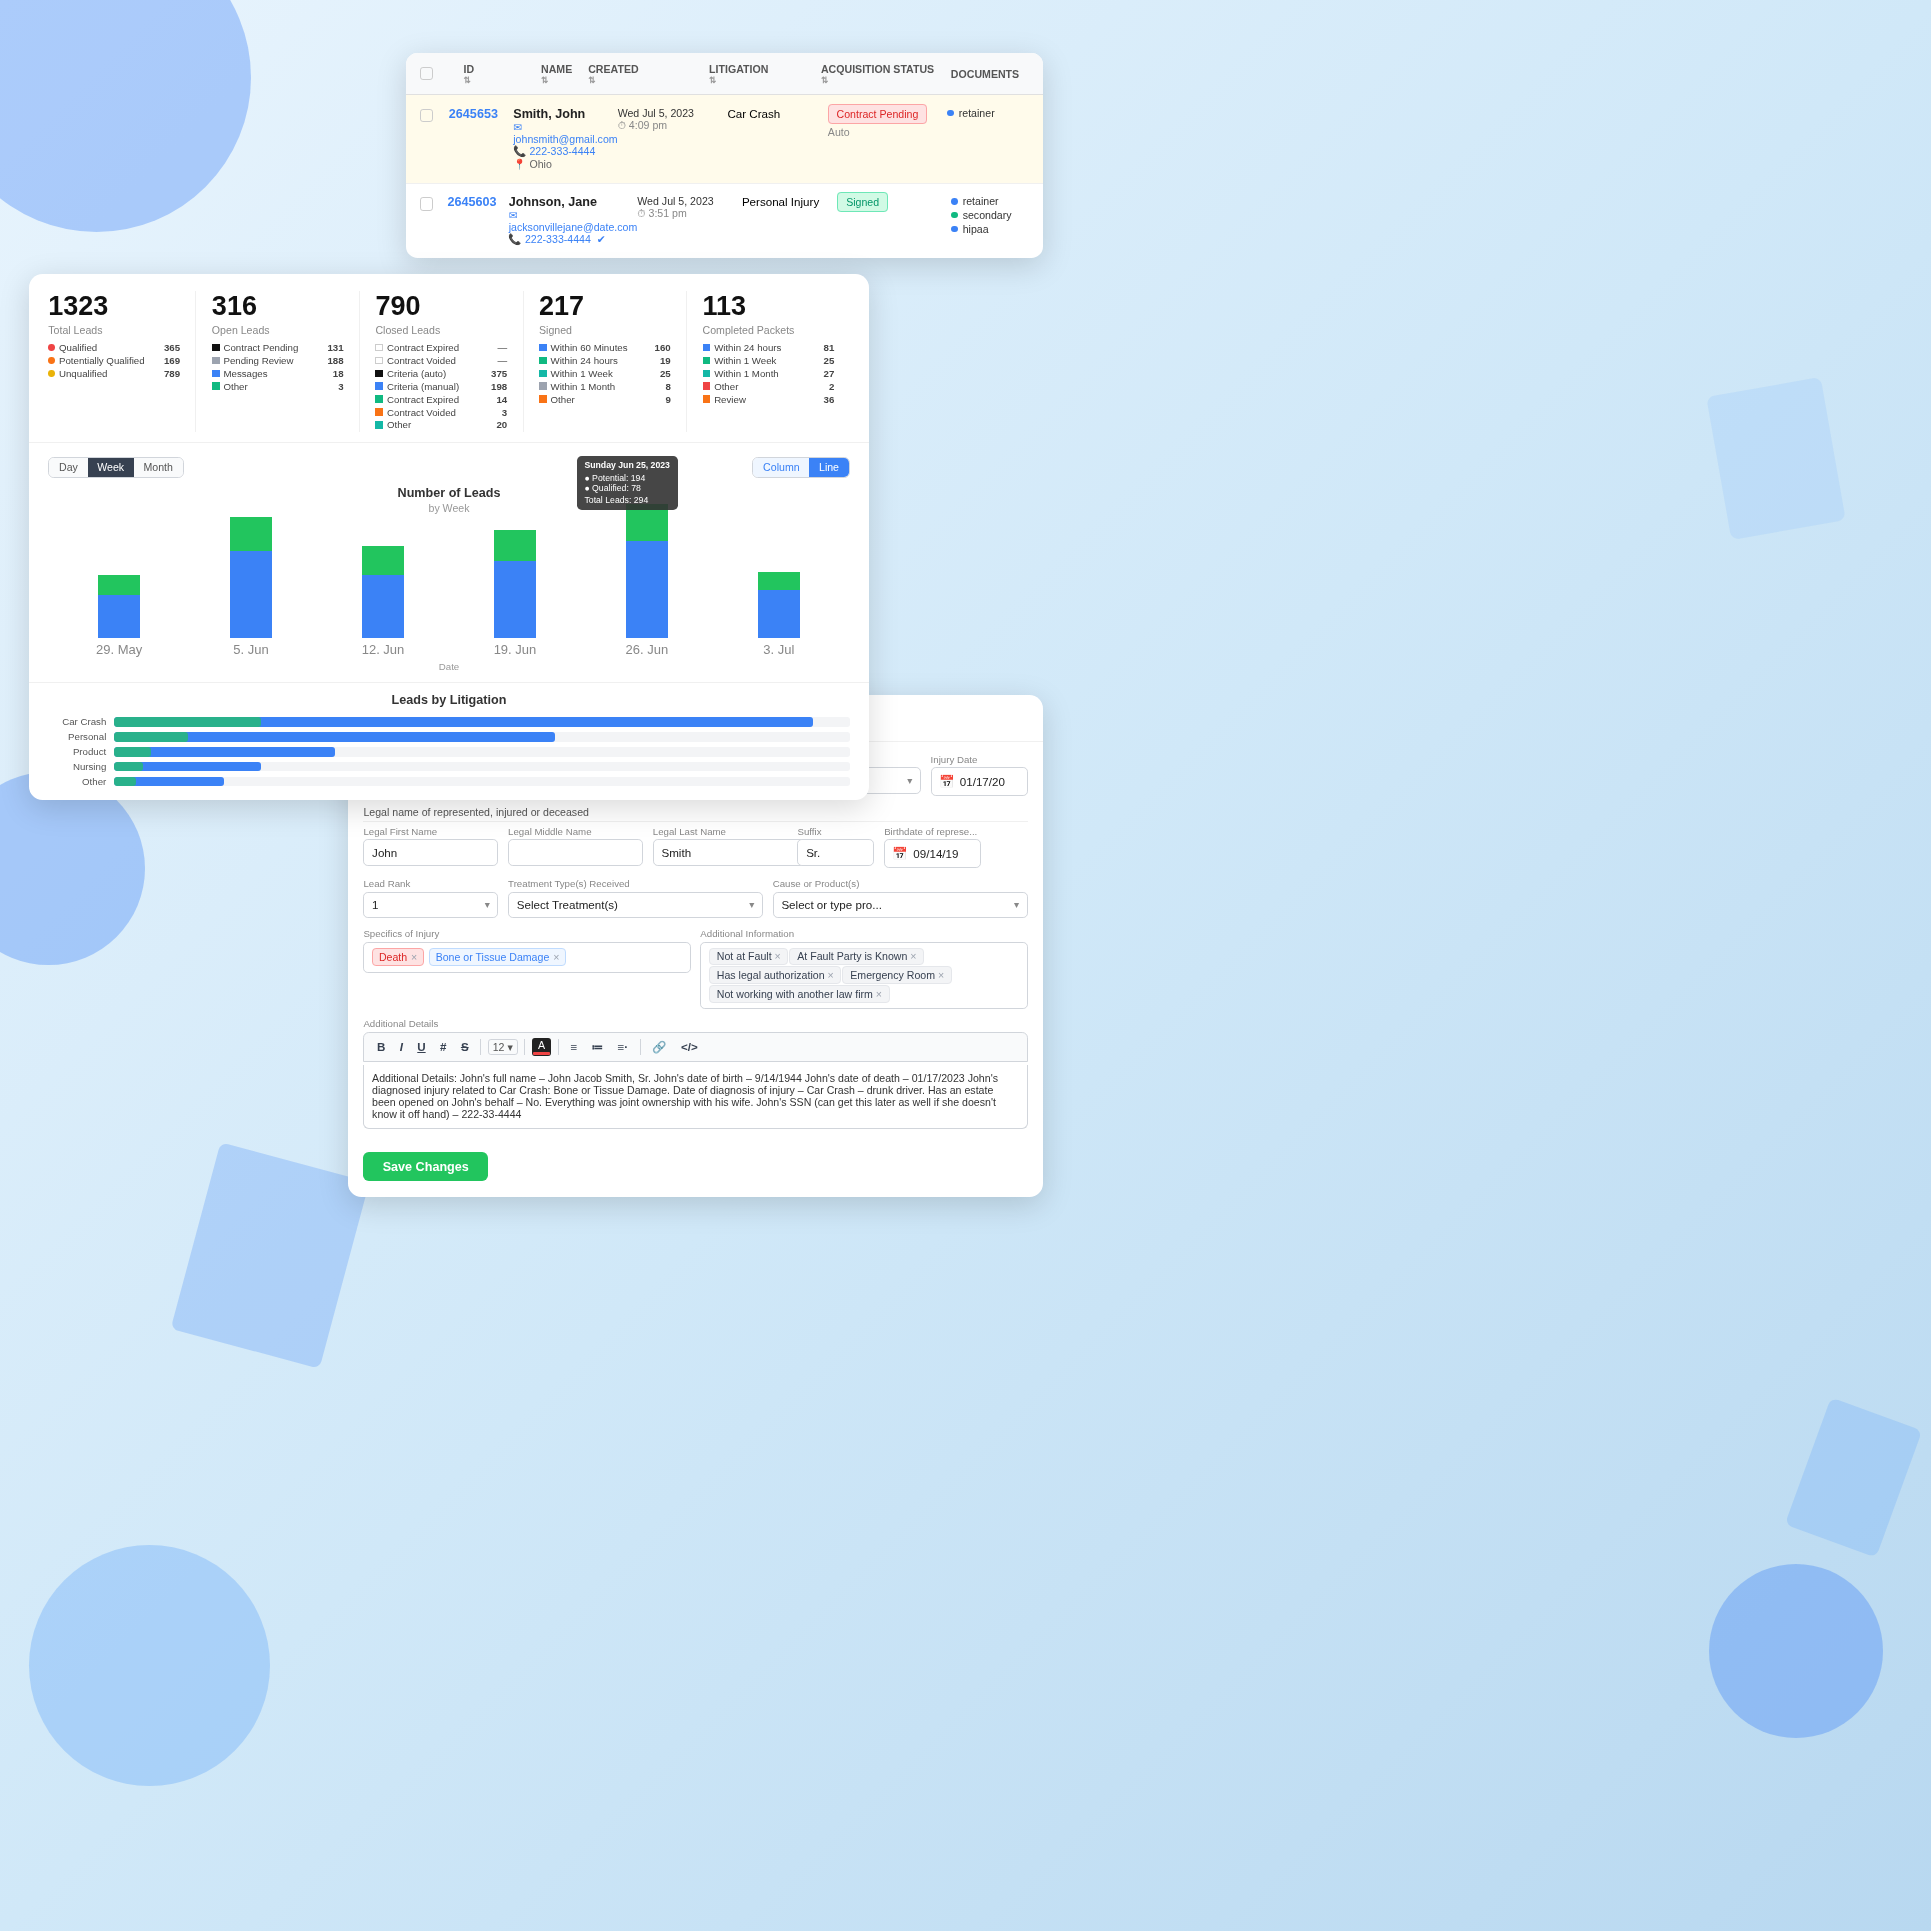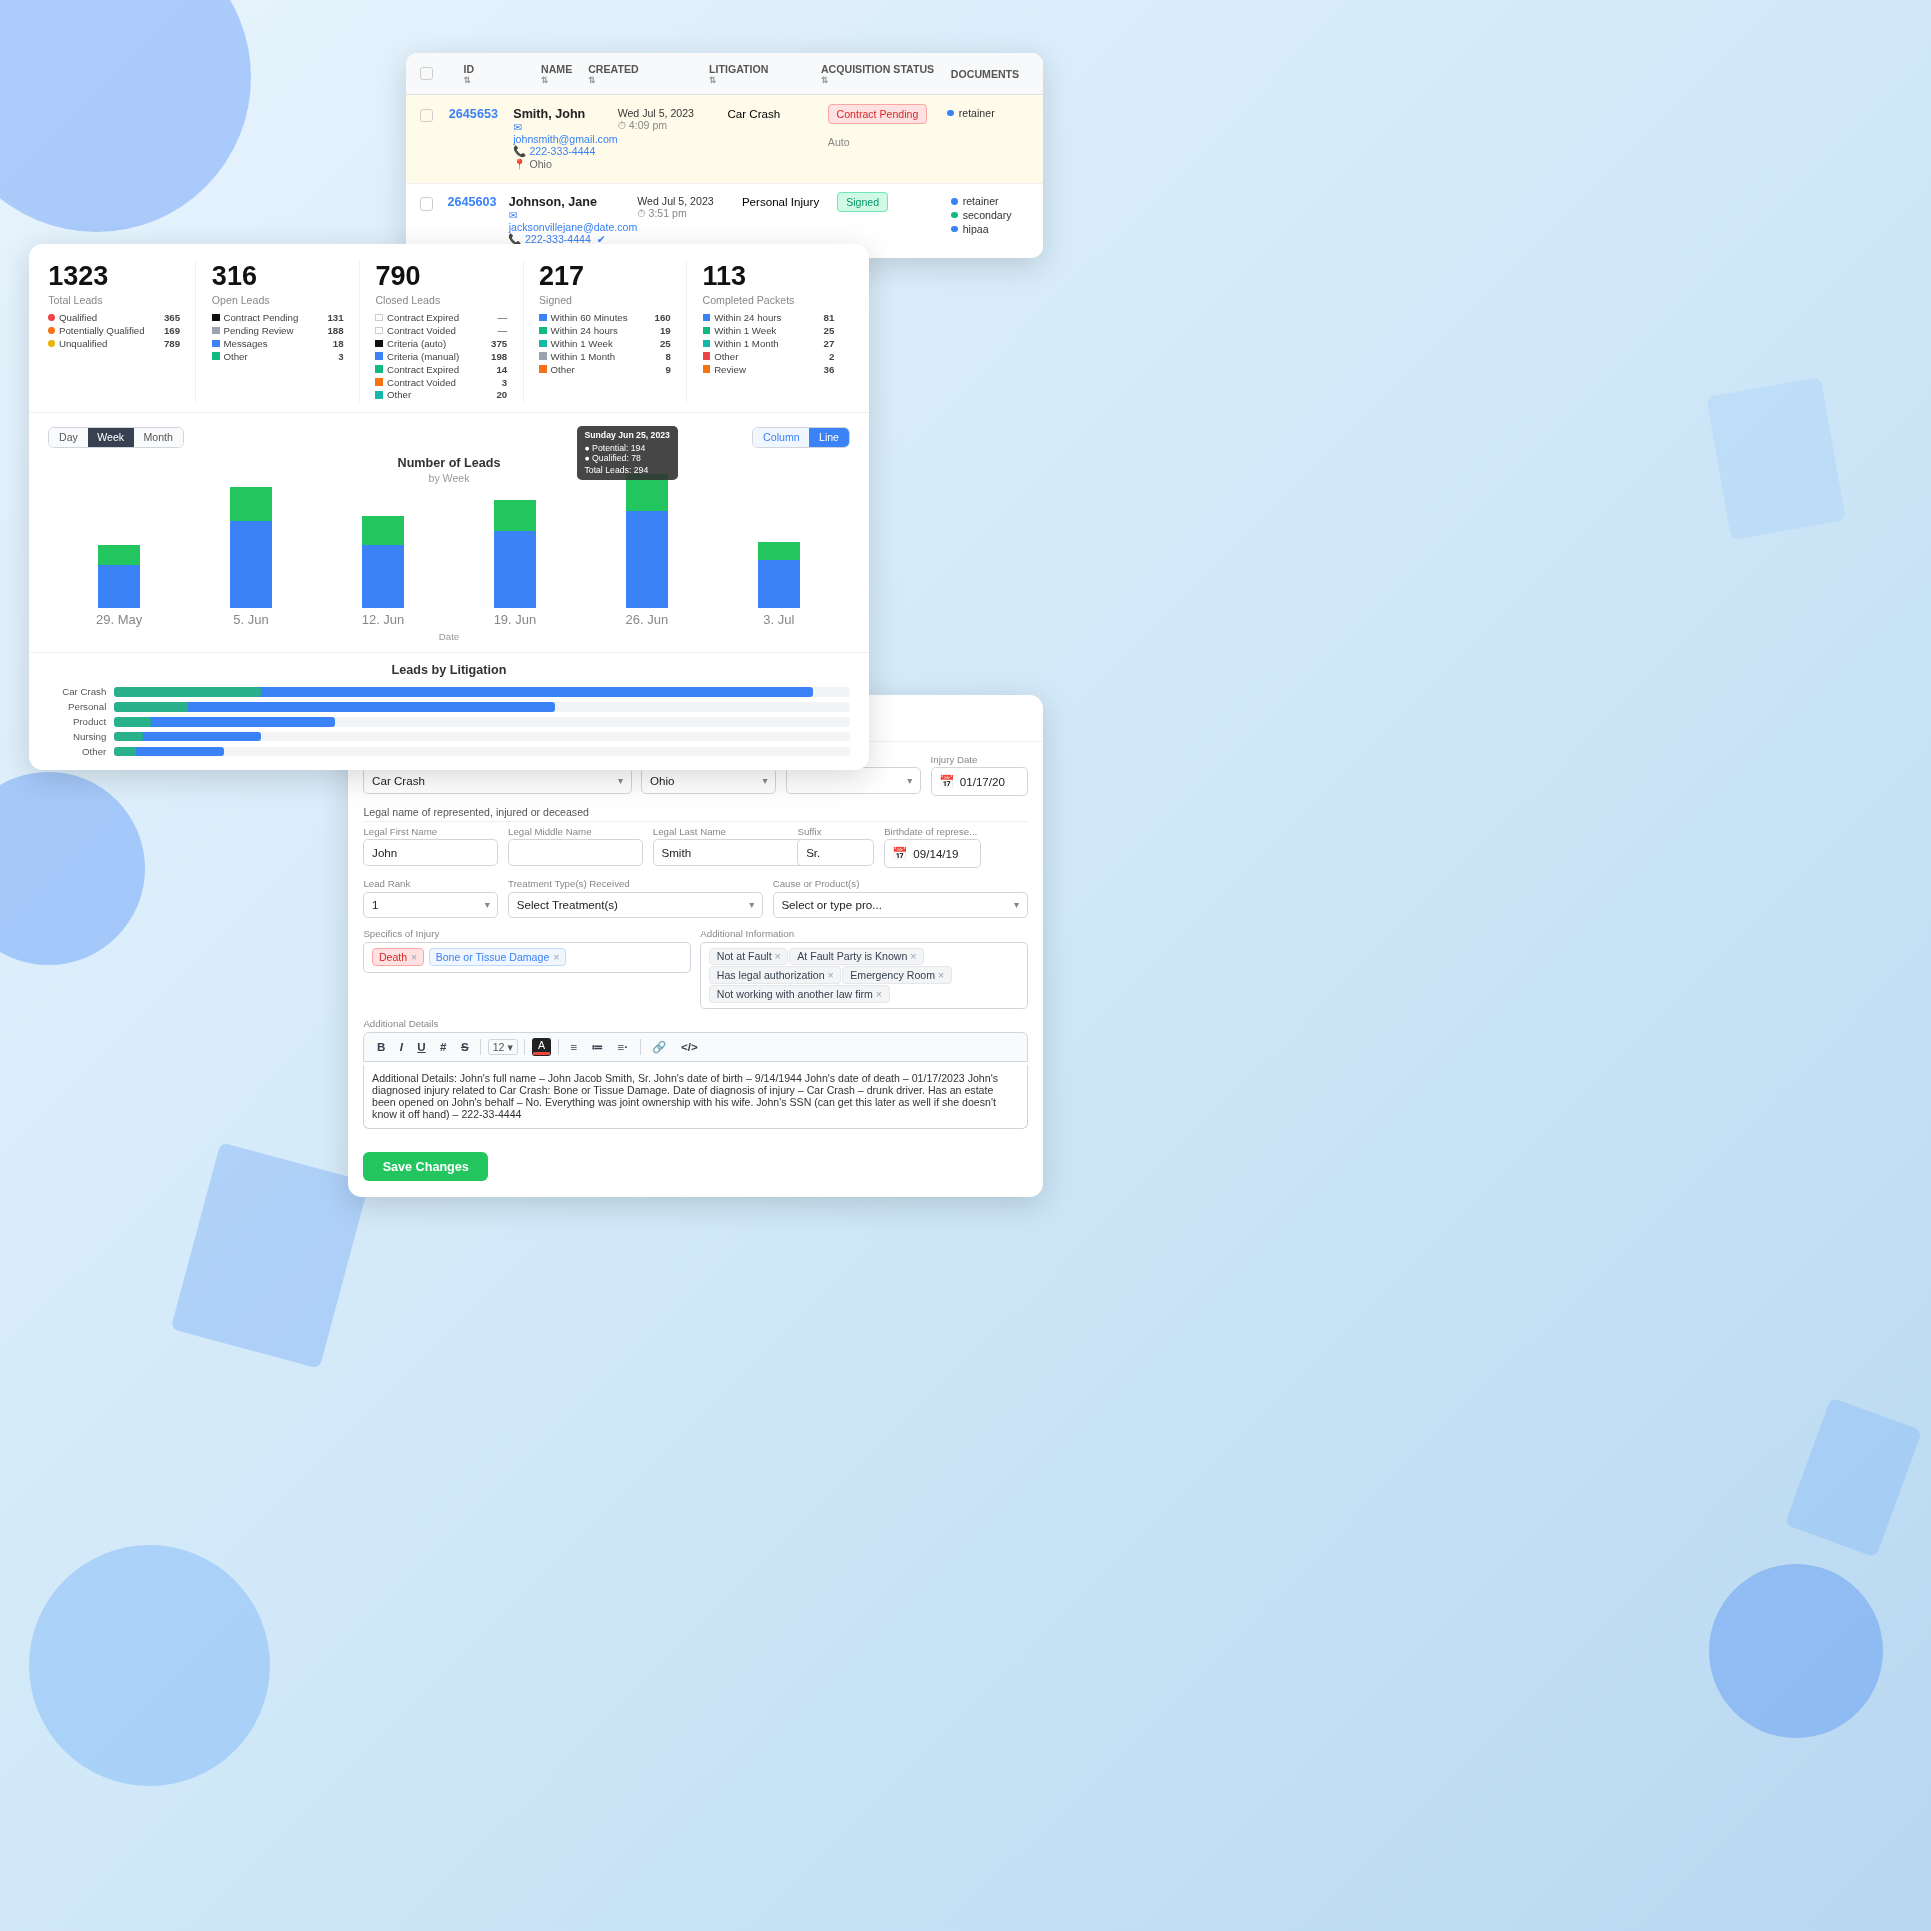--- a/index.html
+++ b/index.html
@@ -90,26 +90,26 @@
     }
     .doc-dot { display: flex; align-items: center; gap: 4.8px; font-size: 10.6px; color: #333; margin-bottom: 1.9px; }
     .dot-blue { width: 6.8px; height: 6.8px; border-radius: 50%; background: #3b82f6; display: inline-block; }
     .dot-green { width: 6.8px; height: 6.8px; border-radius: 50%; background: #10b981; display: inline-block; }
     .checkbox-sq {
       width: 13.5px; height: 13.5px;
       border: 1.4px solid #ccc;
       border-radius: 2.9px;
       display: inline-block;
     }
-    .col-auto { font-size: 10.6px; color: #888; margin-top: 16px; }
+    .col-auto { font-size: 10.6px; color: #888; margin-top: 6px; }
 
     
     .panel-dashboard {
       position: absolute;
-      top: 244px;
+      top: 274px;
       left: 29px;
       width: 840px;
       background: #fff;
       border-radius: 13.5px;
       box-shadow: 0 7.7px 31px rgba(0,0,0,0.15);
       overflow: hidden;
       z-index: 20;
     }
     .dash-stats {
       display: flex;

